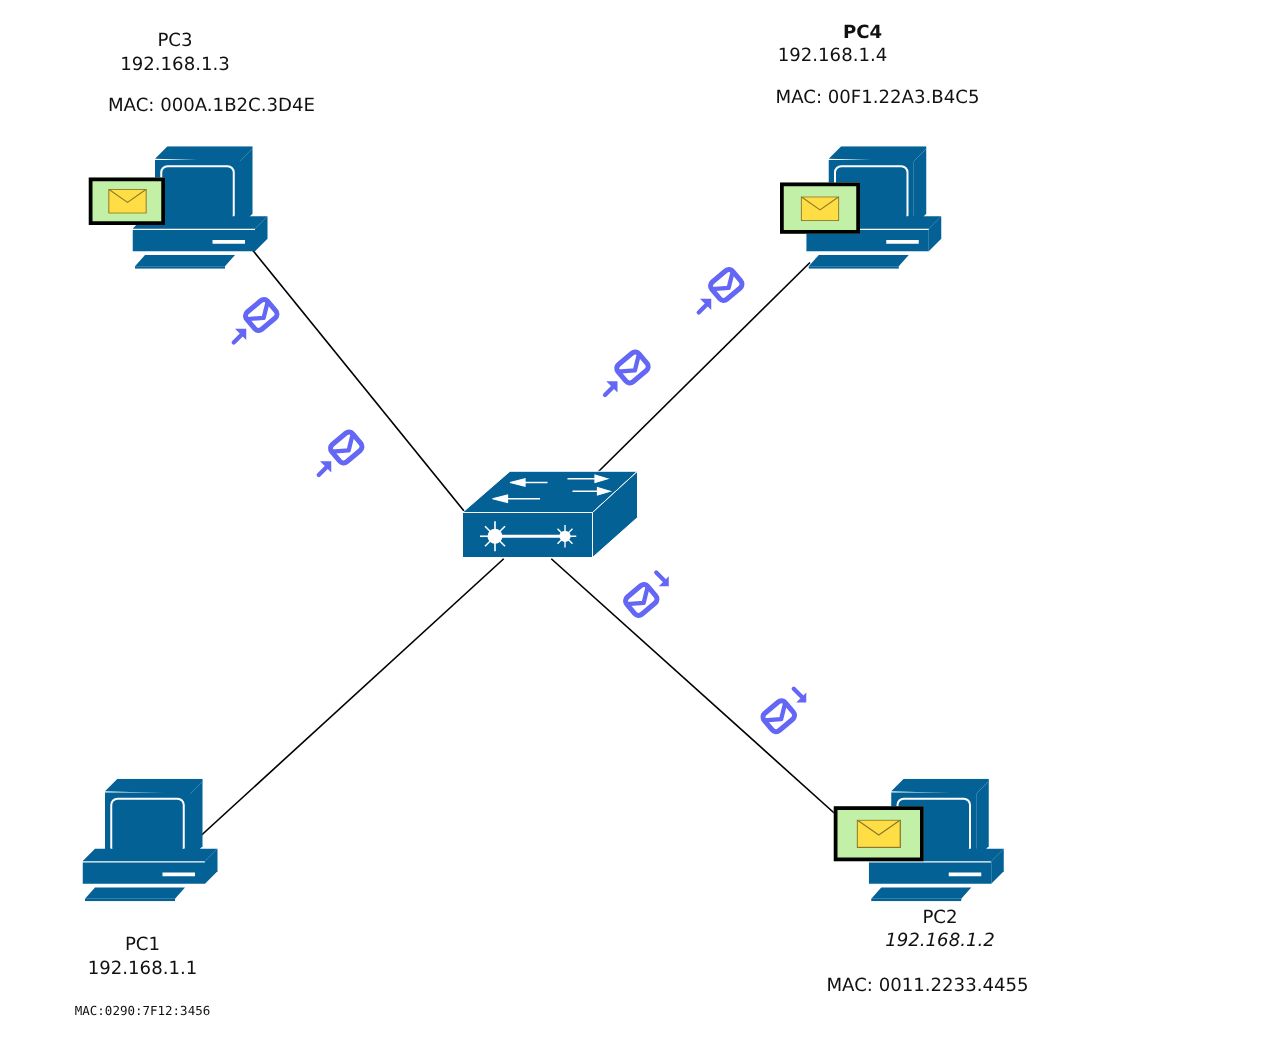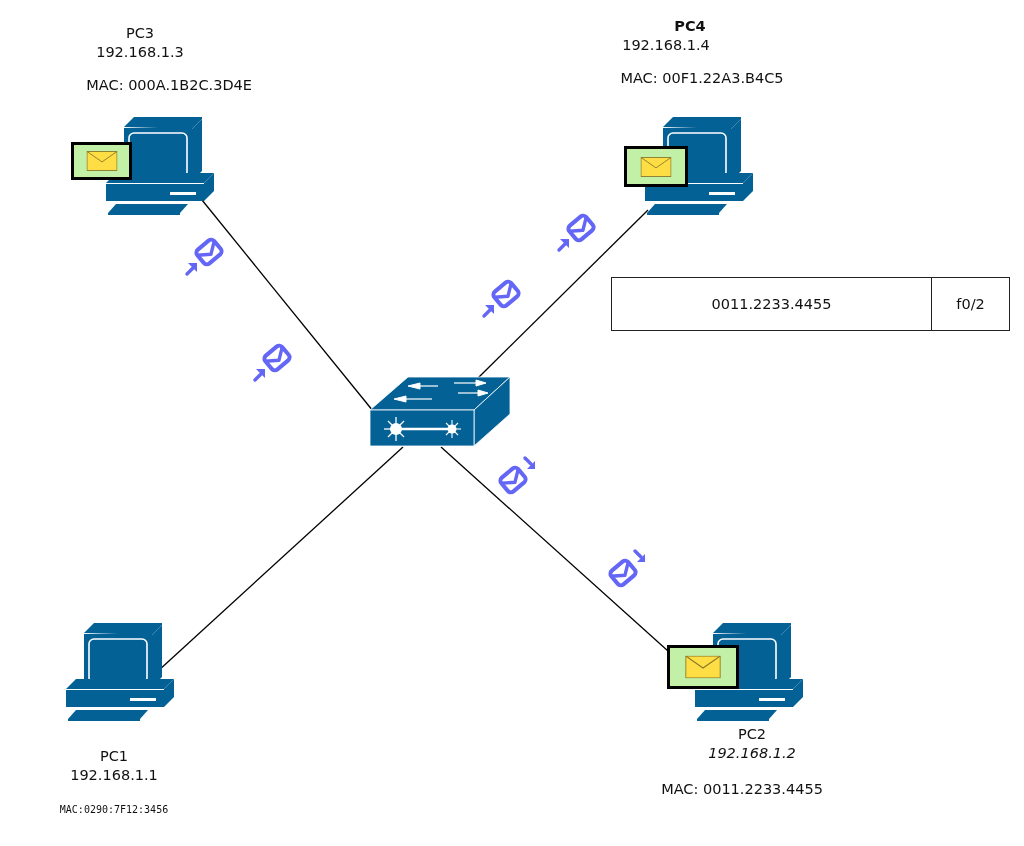--- a/index.html
+++ b/index.html
@@ -168,18 +168,14 @@
   </svg>
 <svg class="pkt" style="left:495px; top:454px;" viewBox="0 0 44 44">
     <use href="#pkt-in"></use>
   </svg>
 <svg class="pkt" style="left:605px; top:547px;" viewBox="0 0 44 44">
     <use href="#pkt-in"></use>
   </svg>
 
 <table class="mac">
   <tbody>
-  <tr class="row">
-    <td>0011.2233.4455</td>
-    <td>f0/2</td>
-  </tr>
 </tbody>
   </table>
 
 </body></html>

